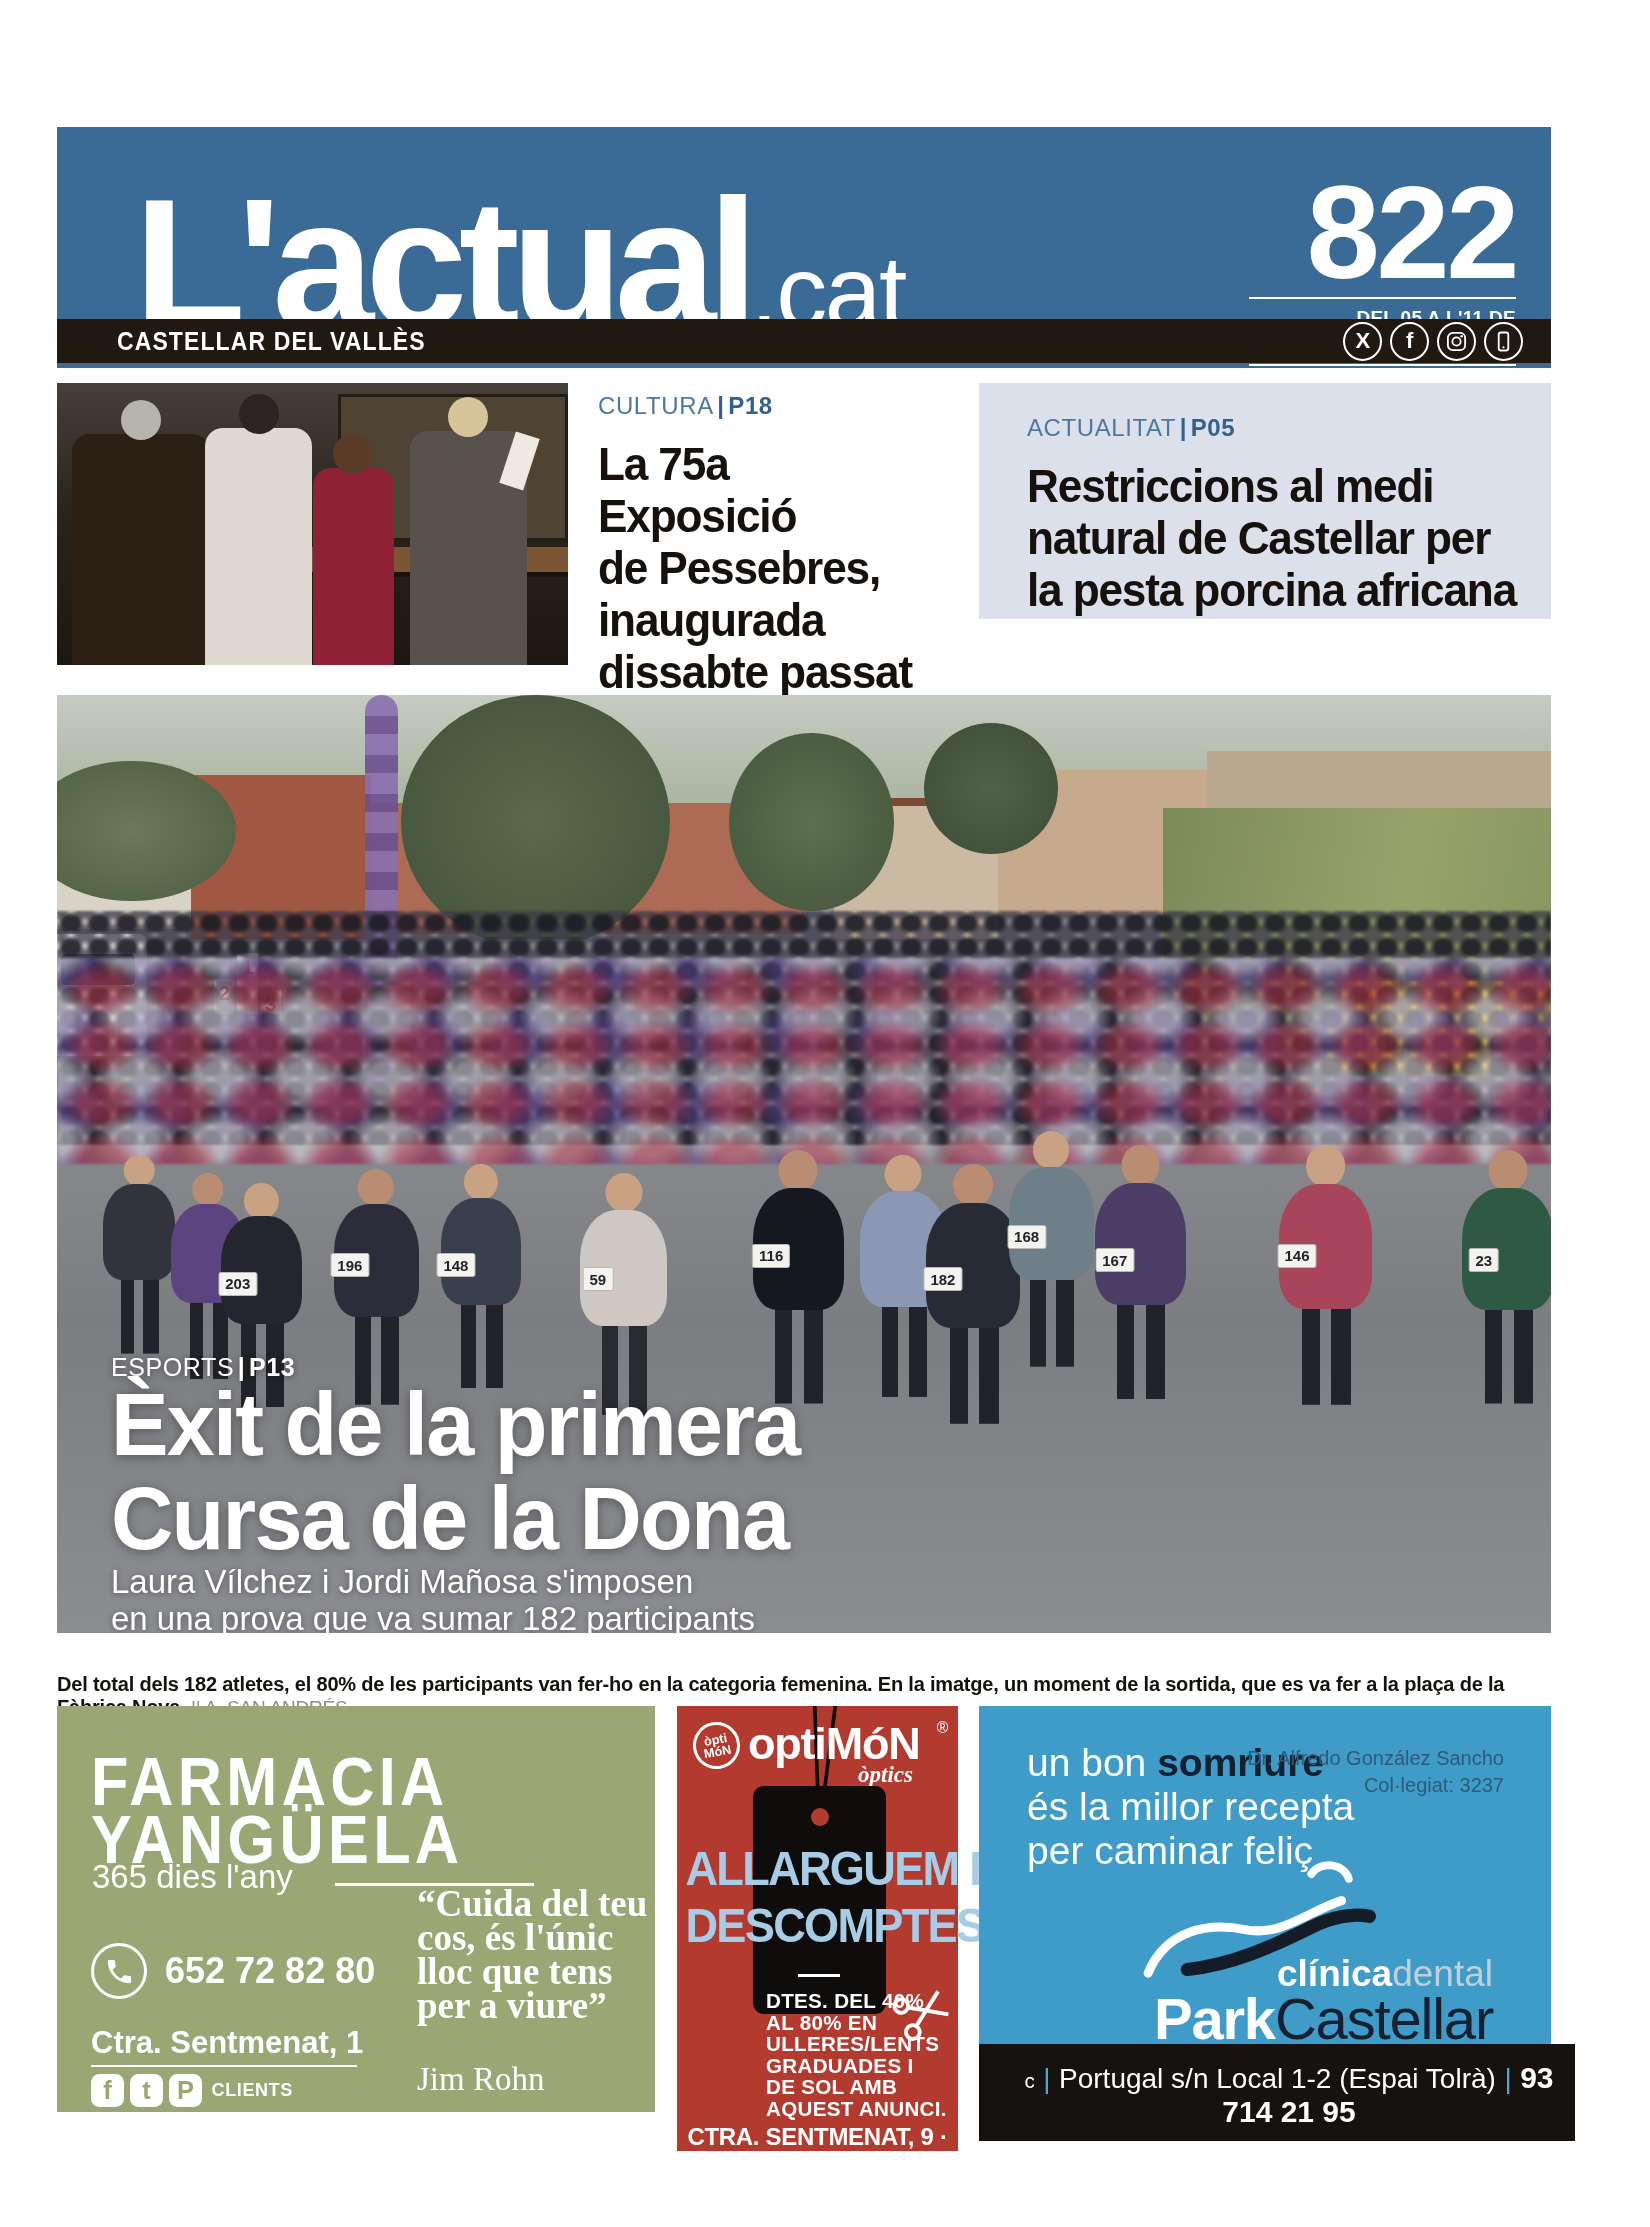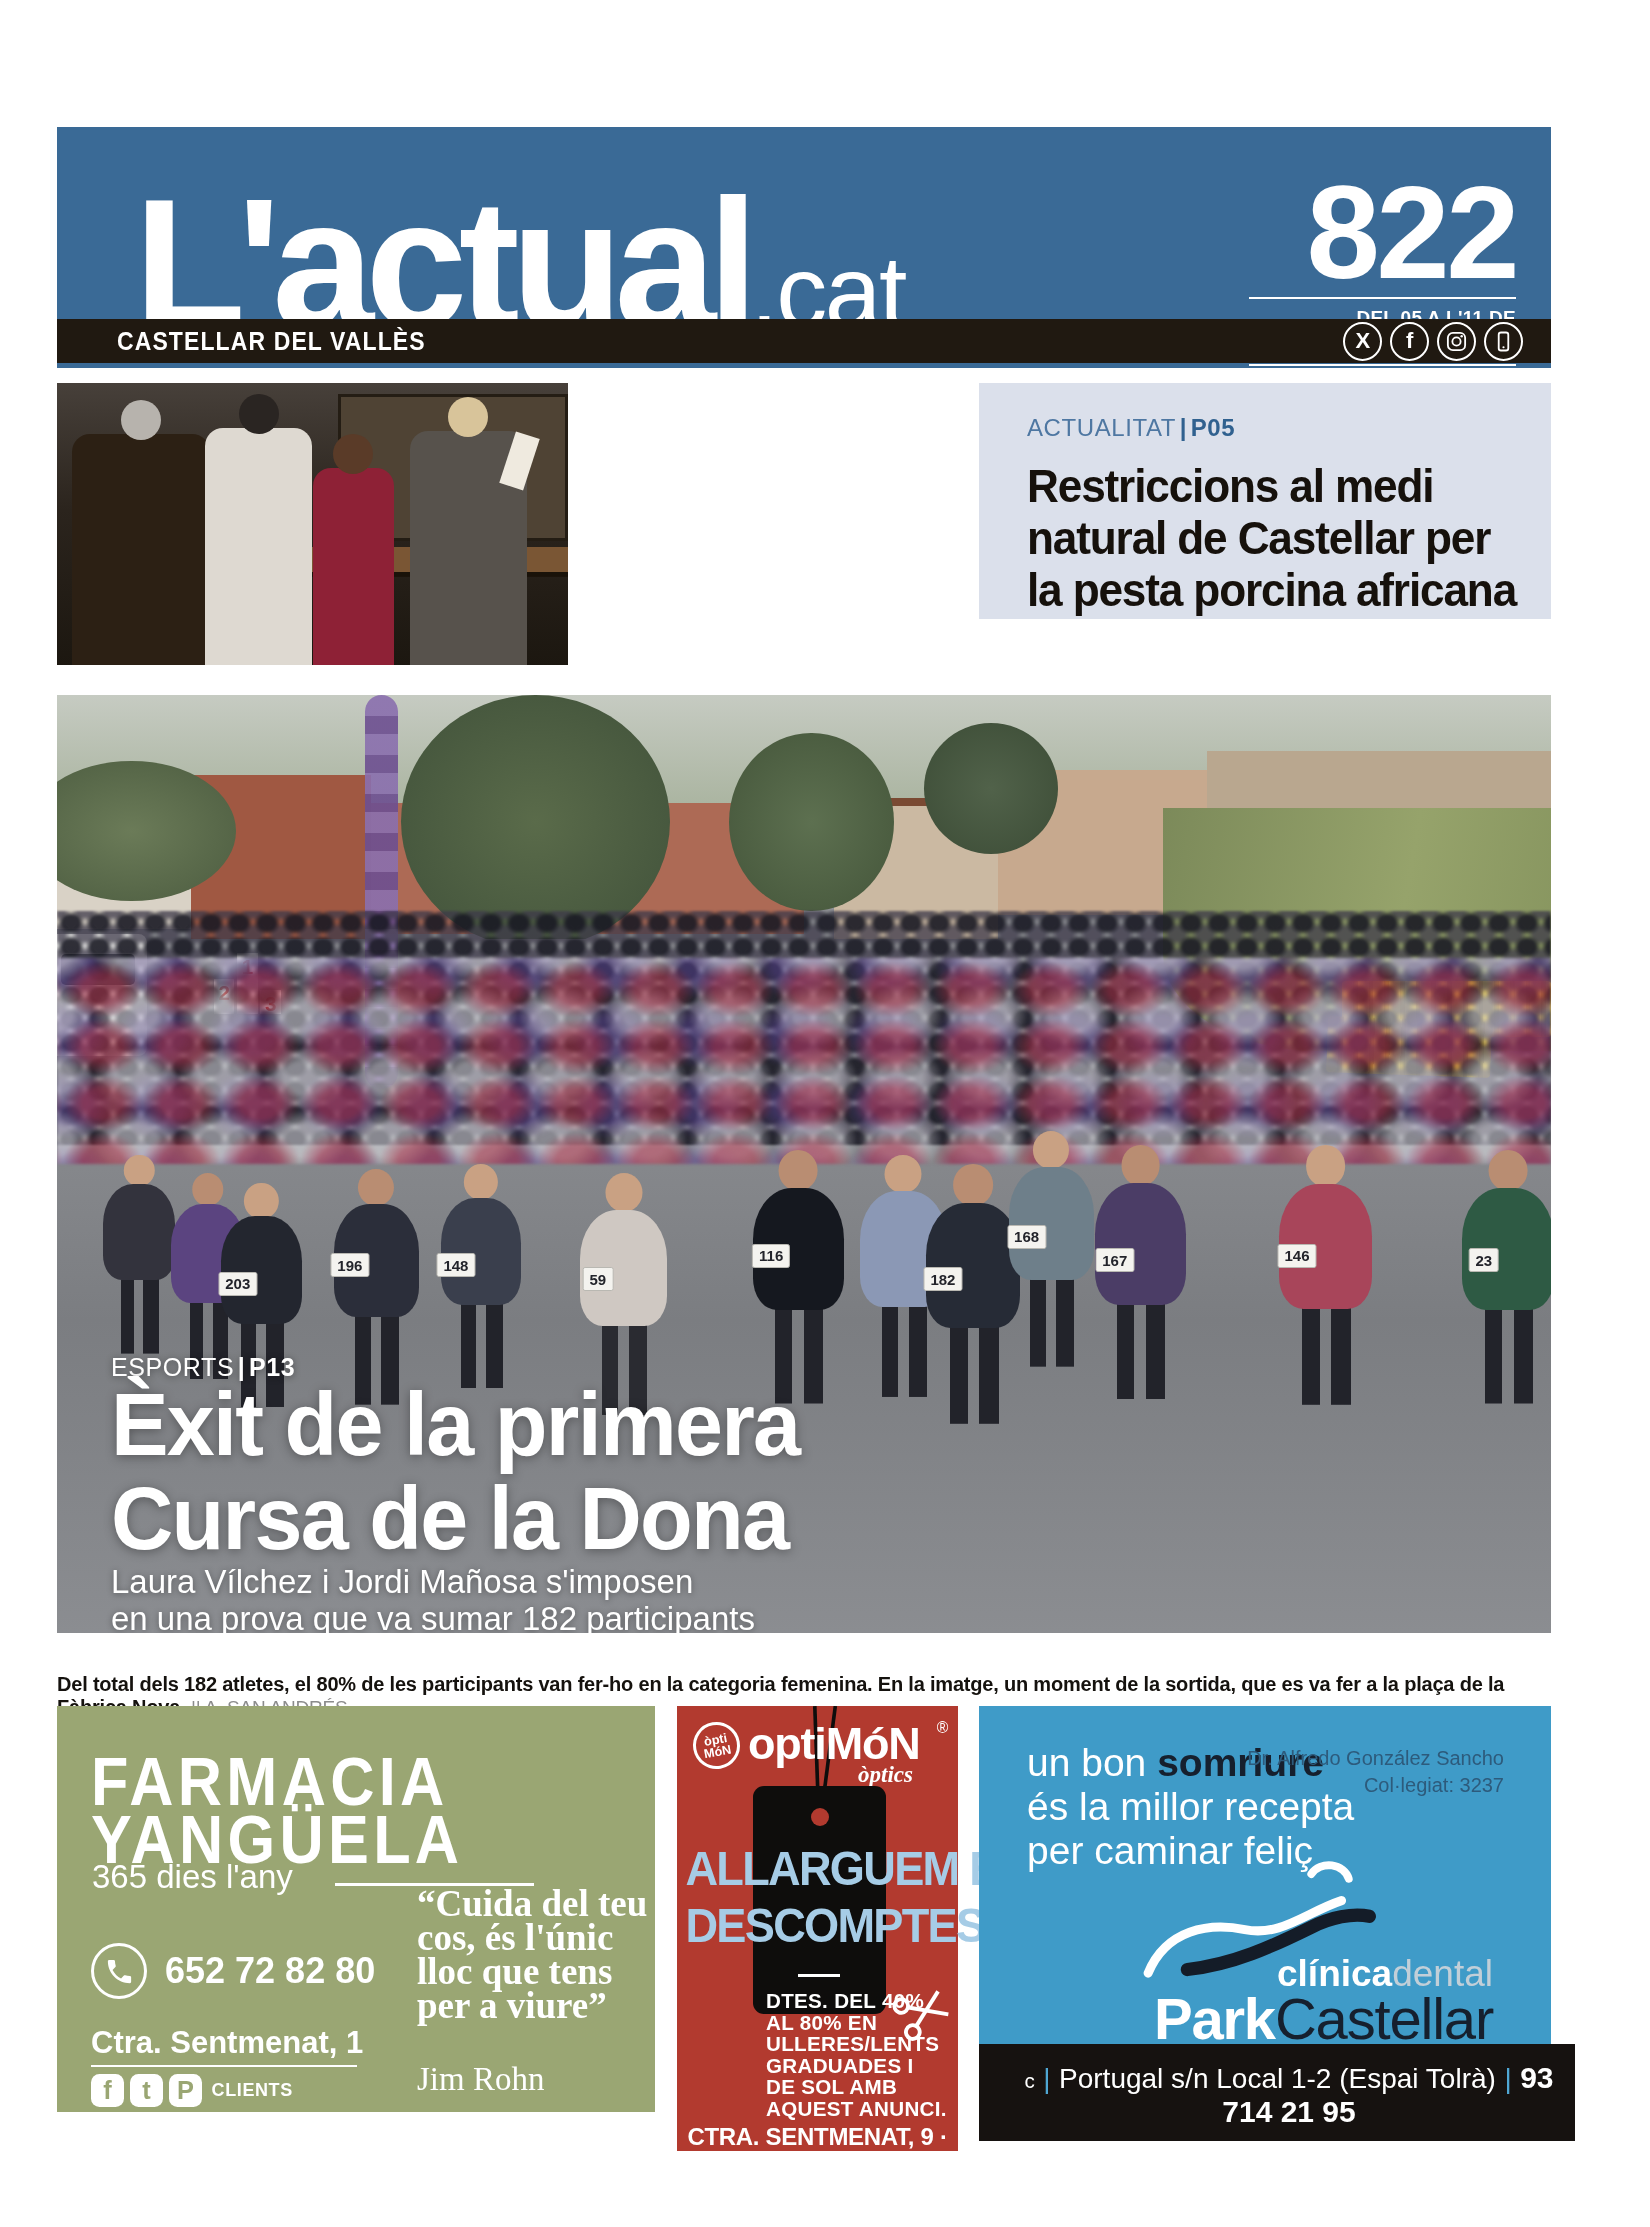--- a/index.html
+++ b/index.html
@@ -185,20 +185,31 @@
   <div class="teaser-photo">
     <div class="tp-case"></div>
     <div class="tp-shelf"></div>
     <span class="tfig" style="left:3%;top:18%;width:27%;height:84%;--h:#b7b3ad;background:#2c2014;"></span>
     <span class="tfig" style="left:29%;top:16%;width:21%;height:86%;--h:#2a2522;background:#ded9d1;"></span>
     <span class="tfig" style="left:50%;top:30%;width:16%;height:72%;--h:#5a3b28;background:#8e2136;"></span>
     <span class="tfig" style="left:69%;top:17%;width:23%;height:85%;--h:#d8c49a;background:#57524c;"></span>
     <span class="tp-paper"></span>
   </div>
 
+  <article class="teaser-col">
+    <div class="kicker">
+      <span>CULTURA</span><span class="pipe">|</span><span class="pnum">P18</span>
+    </div>
+    <div class="teaser-headline">
+      <div>La 75a Exposició</div>
+      <div>de Pessebres,</div>
+      <div>inaugurada</div>
+      <div>dissabte passat</div>
+    </div>
+  </article>
 
   <article class="teaser-box">
     <div class="kicker">
       <span>ACTUALITAT</span><span class="pipe">|</span><span class="pnum">P05</span>
     </div>
     <div class="teaser-headline">
       <div>Restriccions al medi</div>
       <div>natural de Castellar per</div>
       <div>la pesta porcina africana</div>
     </div>

